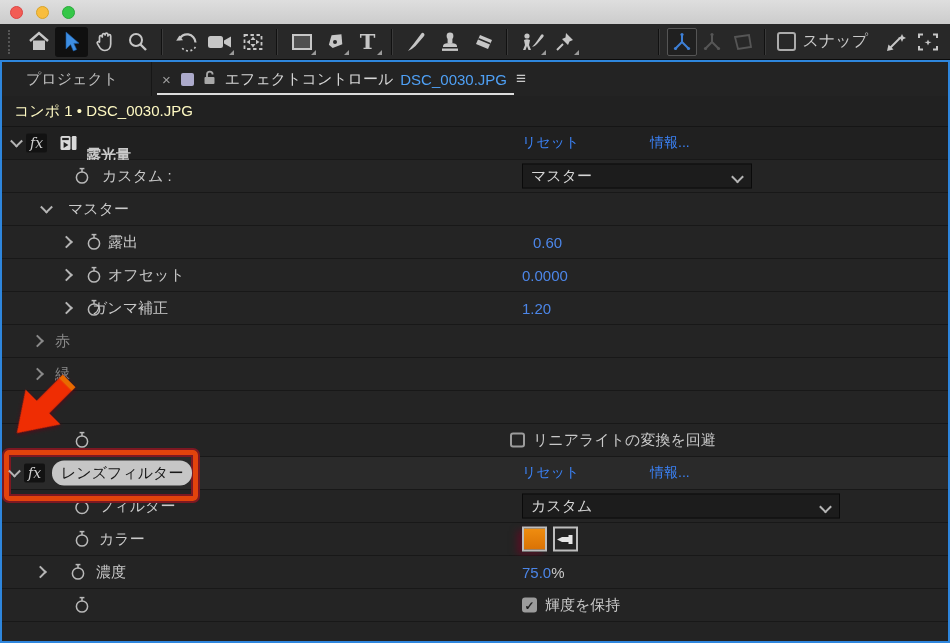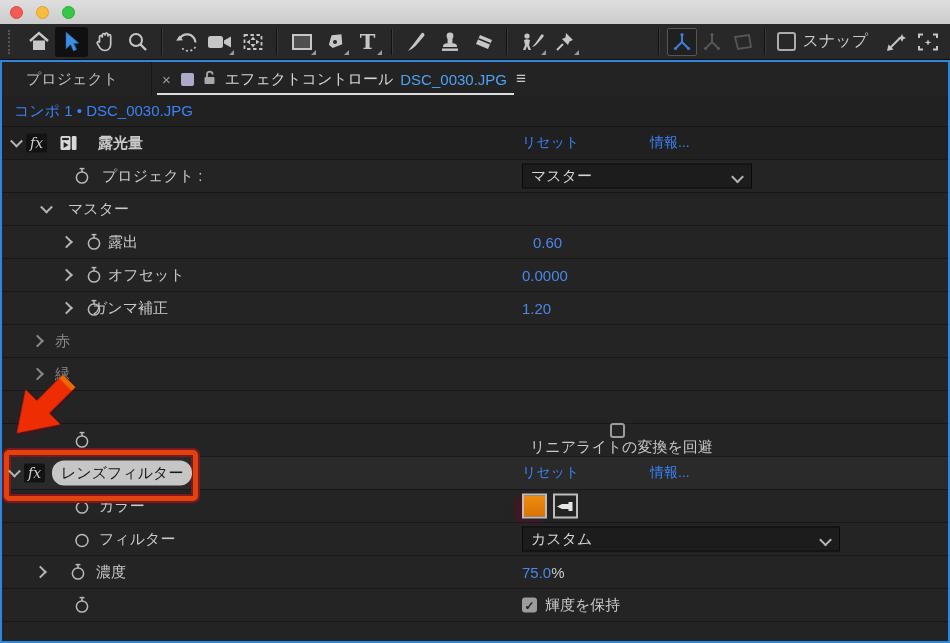--- a/index.html
+++ b/index.html
@@ -28,21 +28,21 @@
   .tabbar{height:34px;background:#232323;position:relative;display:flex;align-items:flex-end;}
   .projecttab{width:150px;height:100%;display:flex;align-items:center;padding-left:24px;box-sizing:border-box;color:#bdbdbd;font-size:15px;border-right:1px solid #161616;}
   .activetab{display:flex;align-items:center;height:100%;padding-left:10px;position:relative;}
   .closex{color:#9f9f9f;font-size:15px;margin-right:10px;}
   .sqicon{width:13px;height:13px;background:#acaacb;border-radius:2px;margin-right:9px;}
   .lockicon{margin-right:9px;}
   .tabtitle{color:#d6d6d6;font-size:15px;margin-right:7px;white-space:nowrap;}
   .tabfile{color:#4fa0f5;font-size:15px;margin-right:9px;white-space:nowrap;}
   .menuicon{color:#c9c9c9;font-size:17px;line-height:10px;}
   .tabunderline{position:absolute;left:155px;width:357px;bottom:1px;height:2px;background:#dcdcdc;}
-  .crumb{height:30px;display:flex;align-items:center;padding-left:12px;color:#3b82f6;font-size:15px;background:#212121;border-bottom:1px solid #151515;}
+  .crumb{height:30px;display:flex;align-items:center;padding-left:12px;color:#fef9c3;font-size:15px;background:#212121;border-bottom:1px solid #151515;}
 
   .rows{position:relative;}
   .row{position:relative;height:32px;border-bottom:1px solid #181818;background:#242424;}
   .row.header1{background:#202020;}
   .row.header2{background:#2a2a2a;}
   .row .abs{position:absolute;top:50%;transform:translateY(-50%);}
   .lbl{color:#c9c9c9;font-size:15px;white-space:nowrap;}
   .lbl.dim{color:#8a8a8a;}
   .val{color:#4c86e8;font-size:15px;white-space:nowrap;}
   .unit{color:#c9c9c9;}
@@ -264,34 +264,34 @@
       <span class="abs chev down" style="left:10px;"></span>
       <span class="abs fxbadge" style="left:24px;">fx</span>
       <span class="abs" style="left:58px;">
         <svg width="17" height="15" viewBox="0 0 17 15" style="display:block;">
           <rect x="0.5" y="0.5" width="10" height="14" rx="1.5" fill="#d9d9d9"></rect>
           <rect x="11.8" y="0.5" width="4.7" height="14" rx="1.2" fill="#d9d9d9"></rect>
           <rect x="2.2" y="2.4" width="6.6" height="2.2" fill="#202020"></rect>
           <path d="M3.6 6.4 L8.4 9.4 L3.6 12.4 Z" fill="#202020"></path>
         </svg>
       </span>
-      <span class="abs lbl" style="left:96px;font-weight:bold;">露光量</span>
+      <span class="abs lbl" style="left:84px;font-weight:bold;margin-top:12px;">露光量</span>
       <span class="abs link" style="left:520px;">リセット</span>
       <span class="abs link" style="left:648px;">情報...</span>
     </div>
 
     <div class="row">
       <span class="abs" style="left:72px;">
         <svg width="16" height="18" viewBox="0 0 16 18" style="display:block;">
           <circle cx="8" cy="10.5" r="5.6" fill="none" stroke="#b9b9b9" stroke-width="1.5"></circle>
           <line x1="8" y1="2" x2="8" y2="5" stroke="#b9b9b9" stroke-width="1.5"></line>
           <line x1="5.6" y1="1.6" x2="10.4" y2="1.6" stroke="#b9b9b9" stroke-width="1.5"></line>
         </svg>
       </span>
-      <span class="abs lbl" style="left:100px;">プロジェクト :</span>
+      <span class="abs lbl" style="left:100px;">カスタム :</span>
       <div class="abs dropdown" style="left:520px;width:230px;">
         <span>マスター</span>
         <span class="dchev"></span>
       </div>
     </div>
 
     <div class="row">
       <span class="abs chev down" style="left:40px;"></span>
       <span class="abs lbl" style="left:66px;">マスター</span>
     </div>
@@ -350,68 +350,68 @@
     </div>
 
     <div class="row">
       <span class="abs" style="left:72px;">
         <svg width="16" height="18" viewBox="0 0 16 18" style="display:block;">
             <circle cx="8" cy="10.5" r="5.6" fill="none" stroke="#b9b9b9" stroke-width="1.5"></circle>
             <line x1="8" y1="2" x2="8" y2="5" stroke="#b9b9b9" stroke-width="1.5"></line>
             <line x1="5.6" y1="1.6" x2="10.4" y2="1.6" stroke="#b9b9b9" stroke-width="1.5"></line>
           </svg>
       </span>
-      <div class="abs cbwrap" style="left:520px;flex-direction:column;">
+      <div class="abs cbwrap" style="left:508px;">
         <span class="cb"></span>
         <span class="cblabel">リニアライトの変換を回避</span>
       </div>
     </div>
 
     <div class="row header2">
       <span class="abs chev down" style="left:8px;z-index:7;"></span>
       <span class="abs fxbadge" style="left:22px;z-index:7;">fx</span>
       <span class="abs namefield" style="left:50px;z-index:7;border-radius:12px;">レンズフィルター</span>
       <span class="annotbox"></span>
       <span class="abs link" style="left:520px;">リセット</span>
       <span class="abs link" style="left:648px;">情報...</span>
     </div>
 
     <div class="row">
       <span class="abs" style="left:72px;">
         <svg width="16" height="18" viewBox="0 0 16 18" style="display:block;">
+            <circle cx="8" cy="10.5" r="6" fill="none" stroke="#b9b9b9" stroke-width="1.5"></circle>
+          </svg>
+      </span>
+      <span class="abs lbl" style="left:97px;">フィルター</span>
+      <div class="abs dropdown" style="left:520px;width:318px;">
+        <span>カスタム</span>
+        <span class="dchev"></span>
+      </div>
+    </div>
+
+    <div class="row">
+      <span class="abs" style="left:72px;">
+        <svg width="16" height="18" viewBox="0 0 16 18" style="display:block;">
             <circle cx="8" cy="10.5" r="5.6" fill="none" stroke="#b9b9b9" stroke-width="1.5"></circle>
             <line x1="8" y1="2" x2="8" y2="5" stroke="#b9b9b9" stroke-width="1.5"></line>
             <line x1="5.6" y1="1.6" x2="10.4" y2="1.6" stroke="#b9b9b9" stroke-width="1.5"></line>
           </svg>
       </span>
       <span class="abs lbl" style="left:97px;">カラー</span>
       <div class="abs cbwrap" style="left:520px;">
         <span class="swatch"></span>
         <span class="eyedrop">
           <svg width="19" height="12" viewBox="0 0 19 12">
             <path d="M1 6 L6 3.6 L12.5 3.6 L12.5 1.6 L16.5 1.6 L16.5 10.4 L12.5 10.4 L12.5 8.4 L6 8.4 Z" fill="#e6e6e6"></path>
           </svg>
         </span>
       </div>
     </div>
 
     <div class="row">
-      <span class="abs" style="left:72px;">
-        <svg width="16" height="18" viewBox="0 0 16 18" style="display:block;">
-            <circle cx="8" cy="10.5" r="6" fill="none" stroke="#b9b9b9" stroke-width="1.5"></circle>
-          </svg>
-      </span>
-      <span class="abs lbl" style="left:97px;">フィルター</span>
-      <div class="abs dropdown" style="left:520px;width:318px;">
-        <span>カスタム</span>
-        <span class="dchev"></span>
-      </div>
-    </div>
-
-    <div class="row">
       <span class="abs chev right" style="left:34px;"></span>
       <span class="abs" style="left:68px;">
         <svg width="16" height="18" viewBox="0 0 16 18" style="display:block;">
             <circle cx="8" cy="10.5" r="5.6" fill="none" stroke="#b9b9b9" stroke-width="1.5"></circle>
             <line x1="8" y1="2" x2="8" y2="5" stroke="#b9b9b9" stroke-width="1.5"></line>
             <line x1="5.6" y1="1.6" x2="10.4" y2="1.6" stroke="#b9b9b9" stroke-width="1.5"></line>
           </svg>
       </span>
       <span class="abs lbl" style="left:94px;">濃度</span>
       <span class="abs" style="left:520px;font-size:15px;"><span class="val">75.0</span><span class="unit">%</span></span>

